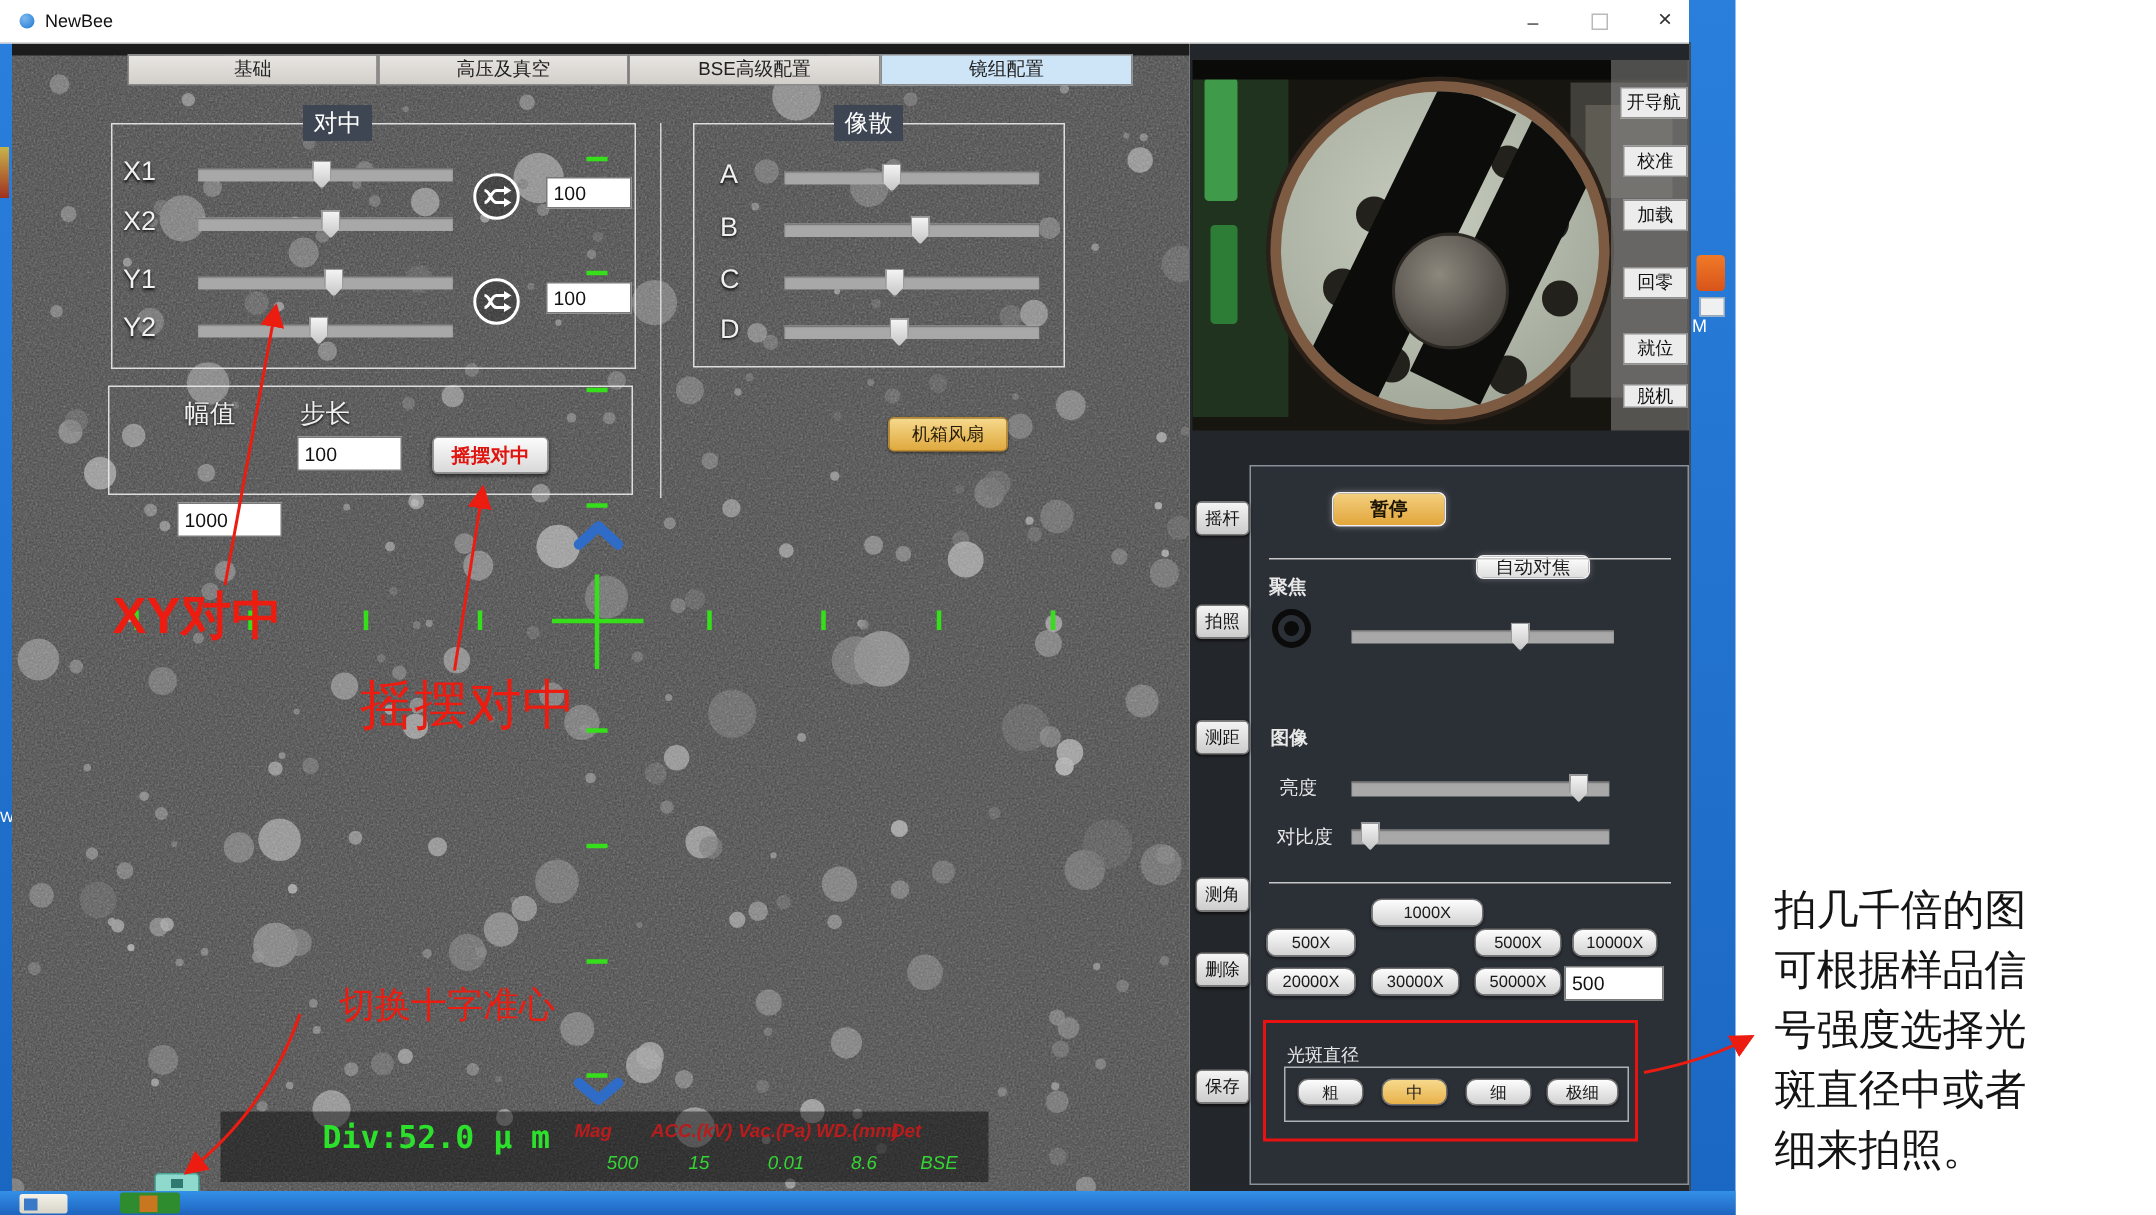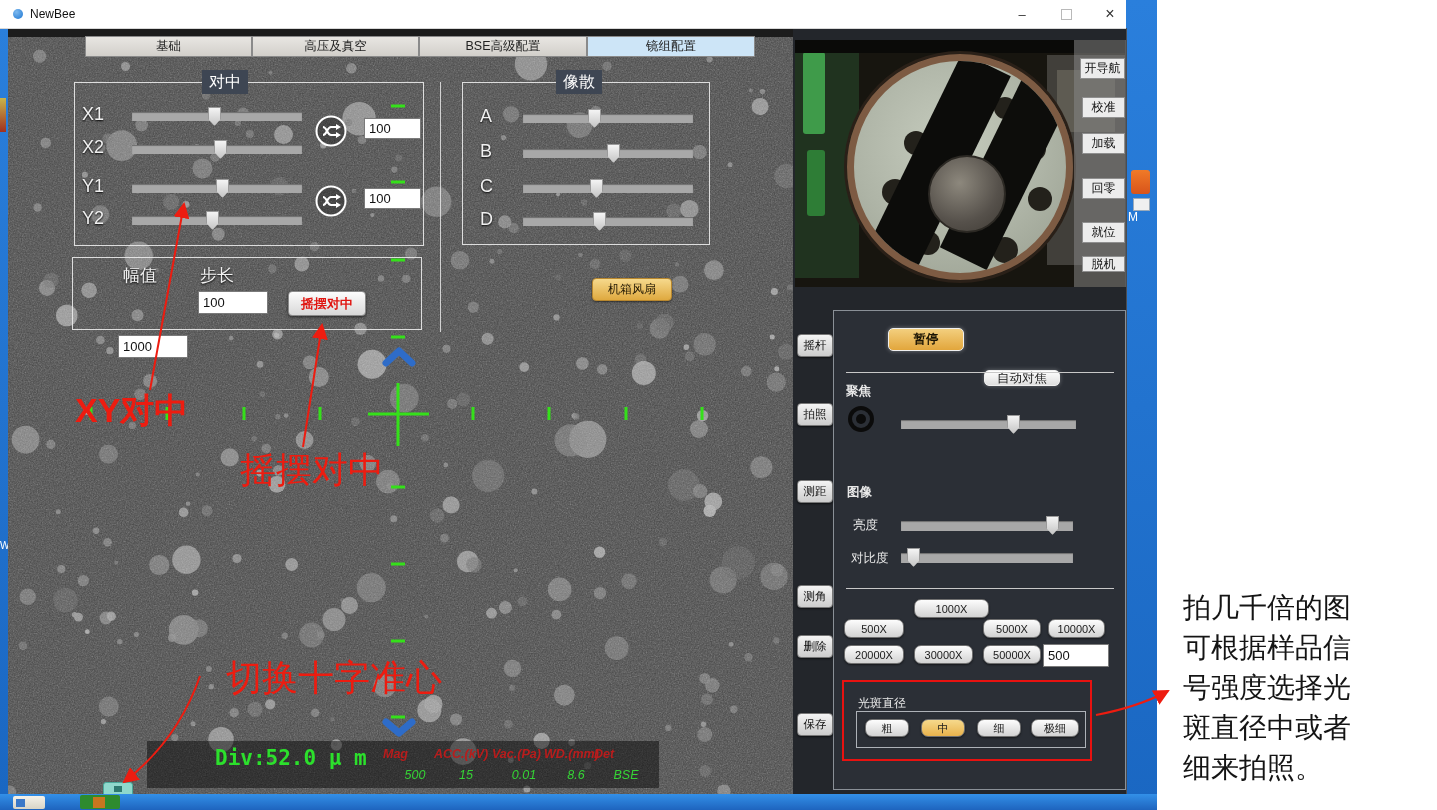--- a/index.html
+++ b/index.html
@@ -534,21 +534,21 @@
 </div>
 
 <div class="abs" style="left:103px;top:782px;width:28px;height:13px;background:#8fd8cc;border:1px solid #4aa89a;border-radius:3px;z-index:5;">
   <div style="position:absolute;left:10px;top:3px;width:8px;height:6px;background:#2e7a70;"></div>
 </div>
 
 <div class="abs redrect"></div>
 
 <div class="abs redtext" style="left:75px;top:388px;font-size:34px;font-weight:bold;">XY对中</div>
 <div class="abs redtext" style="left:240px;top:446px;font-size:36px;font-family:'Liberation Serif',serif;">摇摆对中</div>
-<div class="abs redtext" style="left:226px;top:654px;font-size:36px;font-family:'Liberation Serif',serif;">切换十字准心</div>
+<div class="abs redtext" style="left:226px;top:654px;font-size:24px;font-family:'Liberation Serif',serif;">切换十字准心</div>
 
 <div class="abs note">
   <div>拍几千倍的图</div>
   <div>可根据样品信</div>
   <div>号强度选择光</div>
   <div>斑直径中或者</div>
   <div>细来拍照。</div>
 </div>
 
 <svg class="overlay" width="1437" height="810" viewBox="0 0 1437 810">

